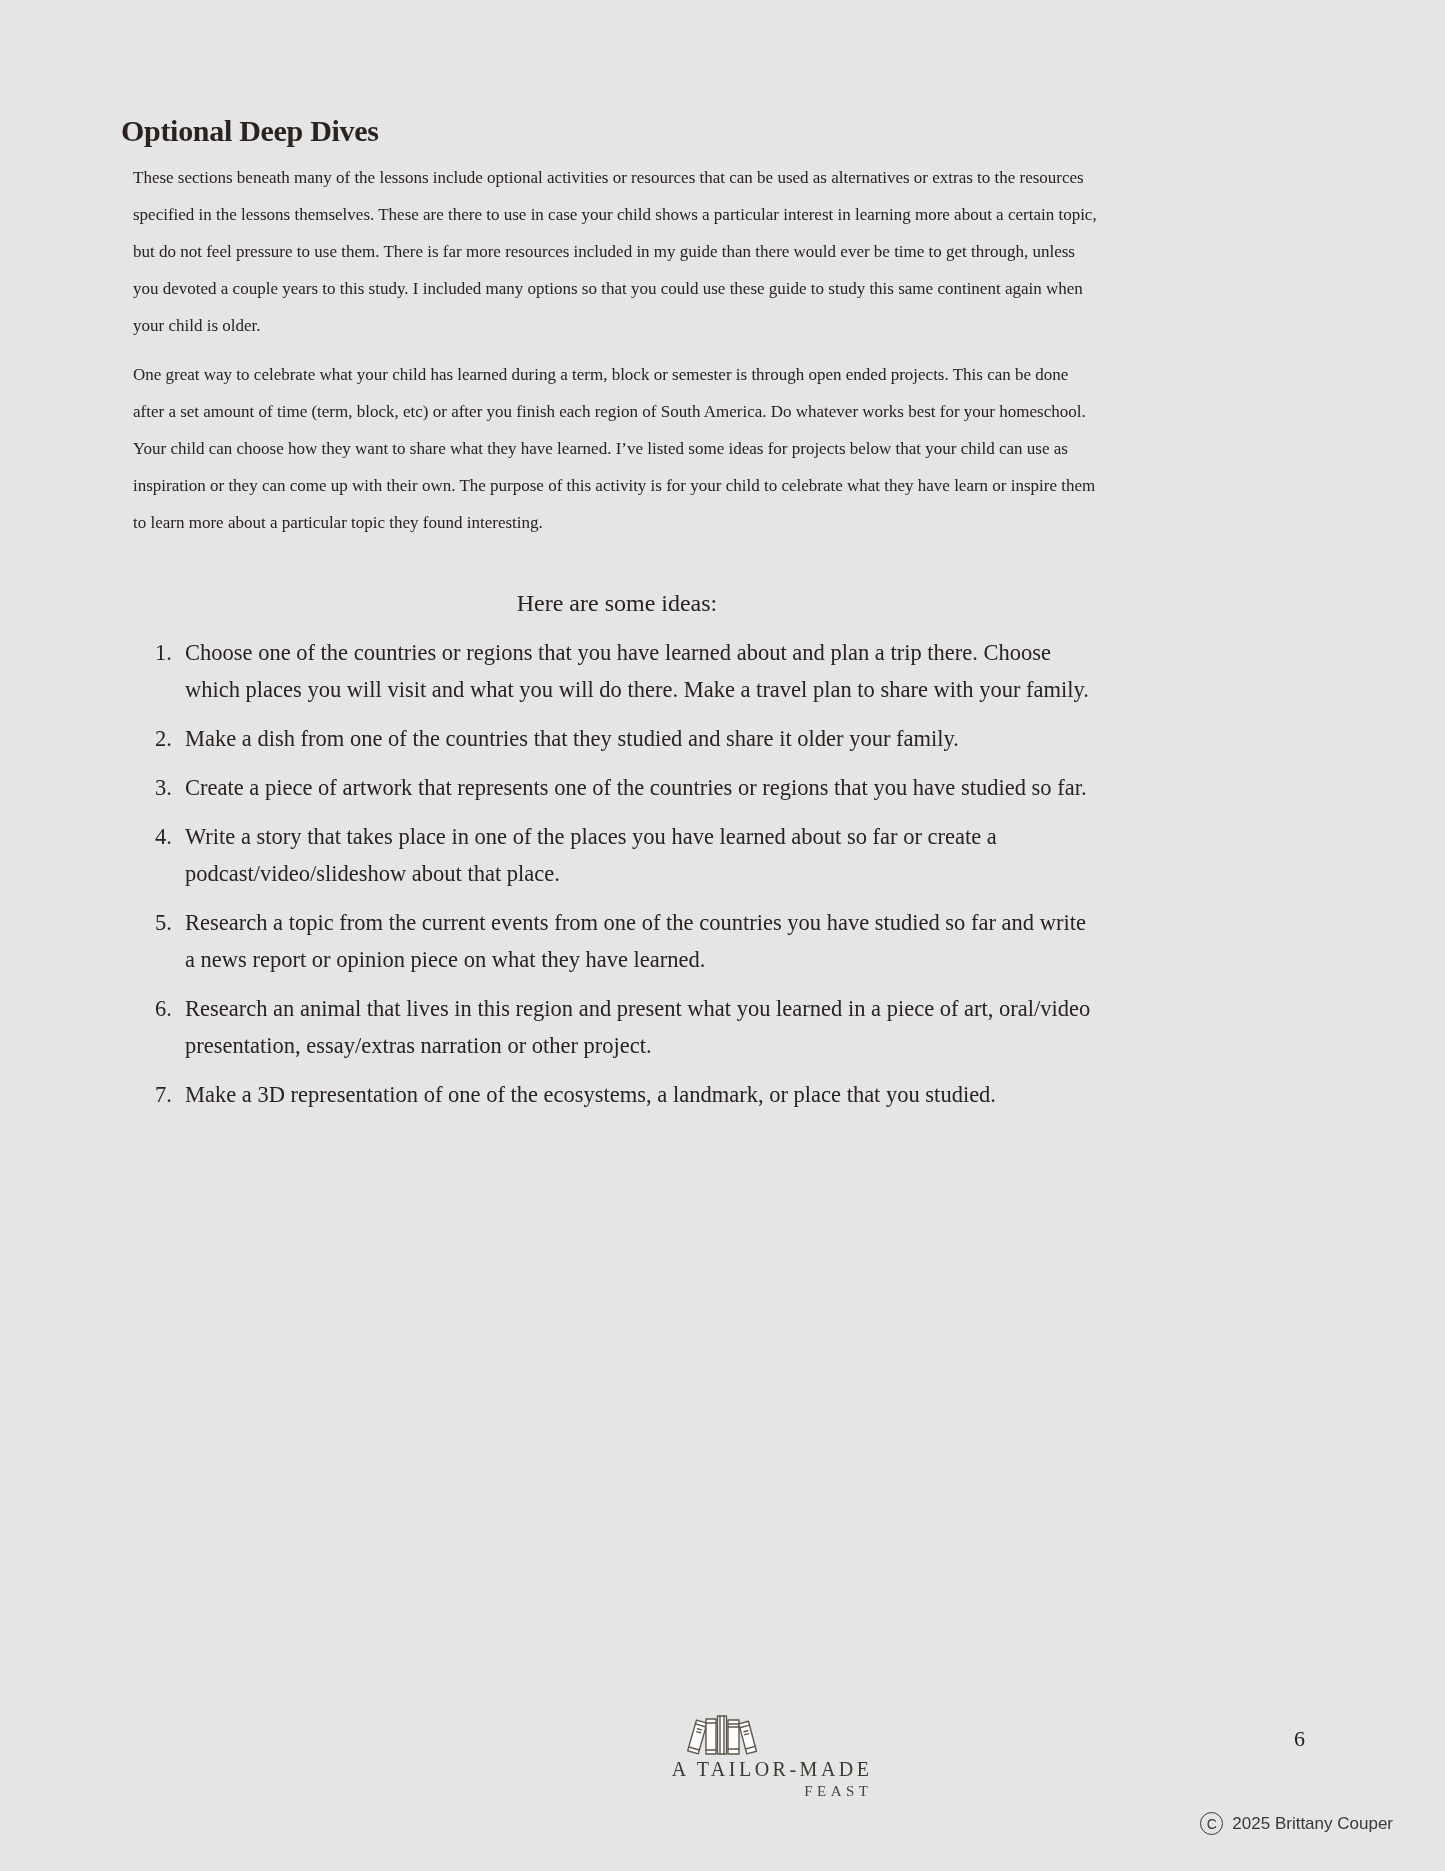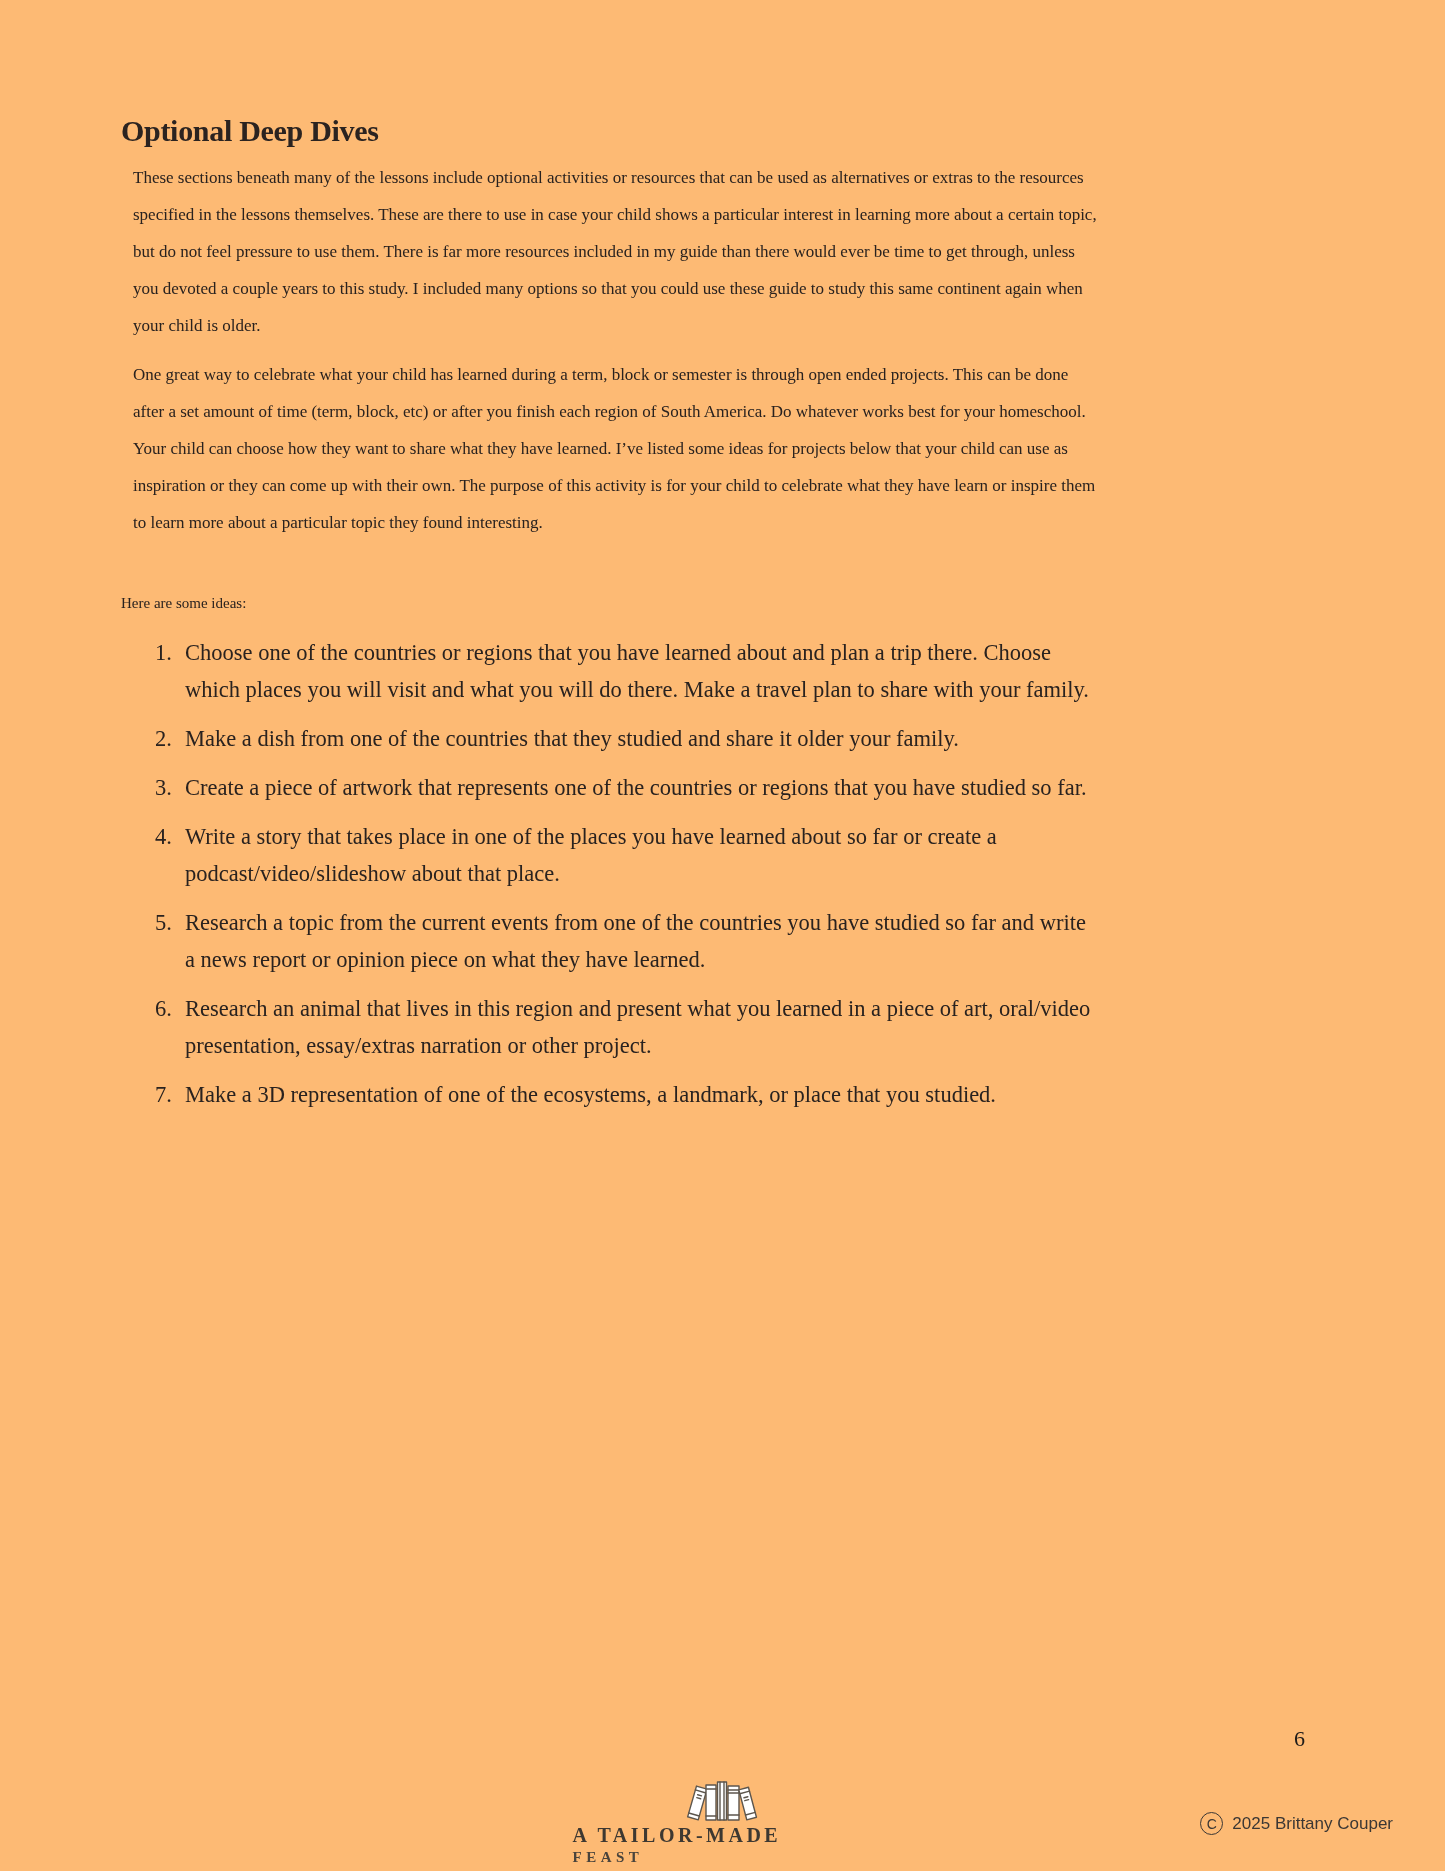--- a/index.html
+++ b/index.html
@@ -4,21 +4,21 @@
 <style>
   html, body {
     margin: 0;
     padding: 0;
     background: #ffffff;
   }
   .page {
     position: relative;
     width: 1445px;
     height: 1871px;
-    background: #fdba74;
+    background: #e5e5e5;
     font-family: "Liberation Serif", serif;
     color: #29221f;
     overflow: hidden;
   }
   .content {
     position: absolute;
     left: 121px;
     top: 114px;
     width: 992px;
   }
@@ -34,23 +34,24 @@
   .section-heading.second {
     margin-top: 44px;
   }
   .body-text {
     font-size: 17px;
     line-height: 37px;
     margin: 12px;
     color: #29221f;
   }
   .ideas-intro {
-    font-size: 15px;
+    font-size: 24px;
     line-height: 37px;
     margin: 44px 0 0 0;
+    text-align: center;
   }
   ol.ideas-list {
     list-style: none;
     counter-reset: idea;
     margin: 9px 0 0 0;
     padding: 0 0 0 52px;
   }
   ol.ideas-list li {
     counter-increment: idea;
     position: relative;
@@ -61,26 +62,25 @@
   ol.ideas-list li::before {
     content: counter(idea) ".";
     position: absolute;
     left: -30px;
     top: 0;
   }
   
   .logo {
     position: absolute;
     left: 50%;
-    top: 1778px;
+    top: 1712px;
     transform: translateX(-50%);
-    text-align: left;
+    text-align: right;
     color: #433d36;
     width: 300px;
-    font-weight: bold;
   }
   .logo-books {
     display: block;
     margin: 0 auto 2px auto;
   }
   .logo-name {
     font-family: "Liberation Serif", serif;
     font-size: 20px;
     letter-spacing: 3.5px;
     color: #3d3831;

